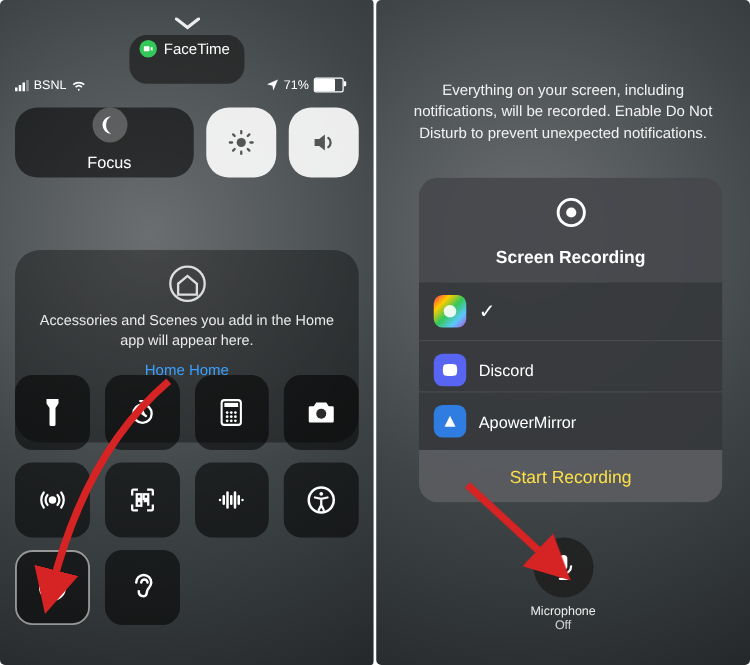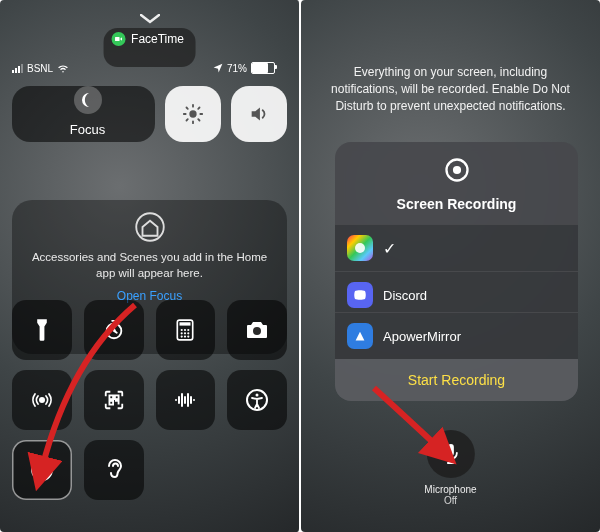--- a/index.html
+++ b/index.html
@@ -156,21 +156,21 @@
         </svg>
       </div>
     </div>
 
     <div class="home-card">
       <svg class="hicon" viewBox="0 0 24 24">
         <circle cx="12" cy="12" r="11" fill="none" stroke="#ddd" stroke-width="1.5"></circle>
         <path d="M6 12l6-5 6 5v7H6v-7z" fill="none" stroke="#ddd" stroke-width="1.5"></path>
       </svg>
       <div class="txt">Accessories and Scenes you add in the Home app will appear here.</div>
-      <div class="link">Open Focus</div>
+      <div class="link">Home Home</div>
     </div>
 
     <div class="grid4 row1">
       <div class="btn">
         <svg width="20" height="24" viewBox="0 0 16 20">
             <path d="M4 1h8v3l-2 3v11a1 1 0 01-1 1H7a1 1 0 01-1-1V7L4 4V1z" fill="#fff"></path>
           </svg>
       </div>
       <div class="btn">
         <svg width="22" height="22" viewBox="0 0 24 24">

